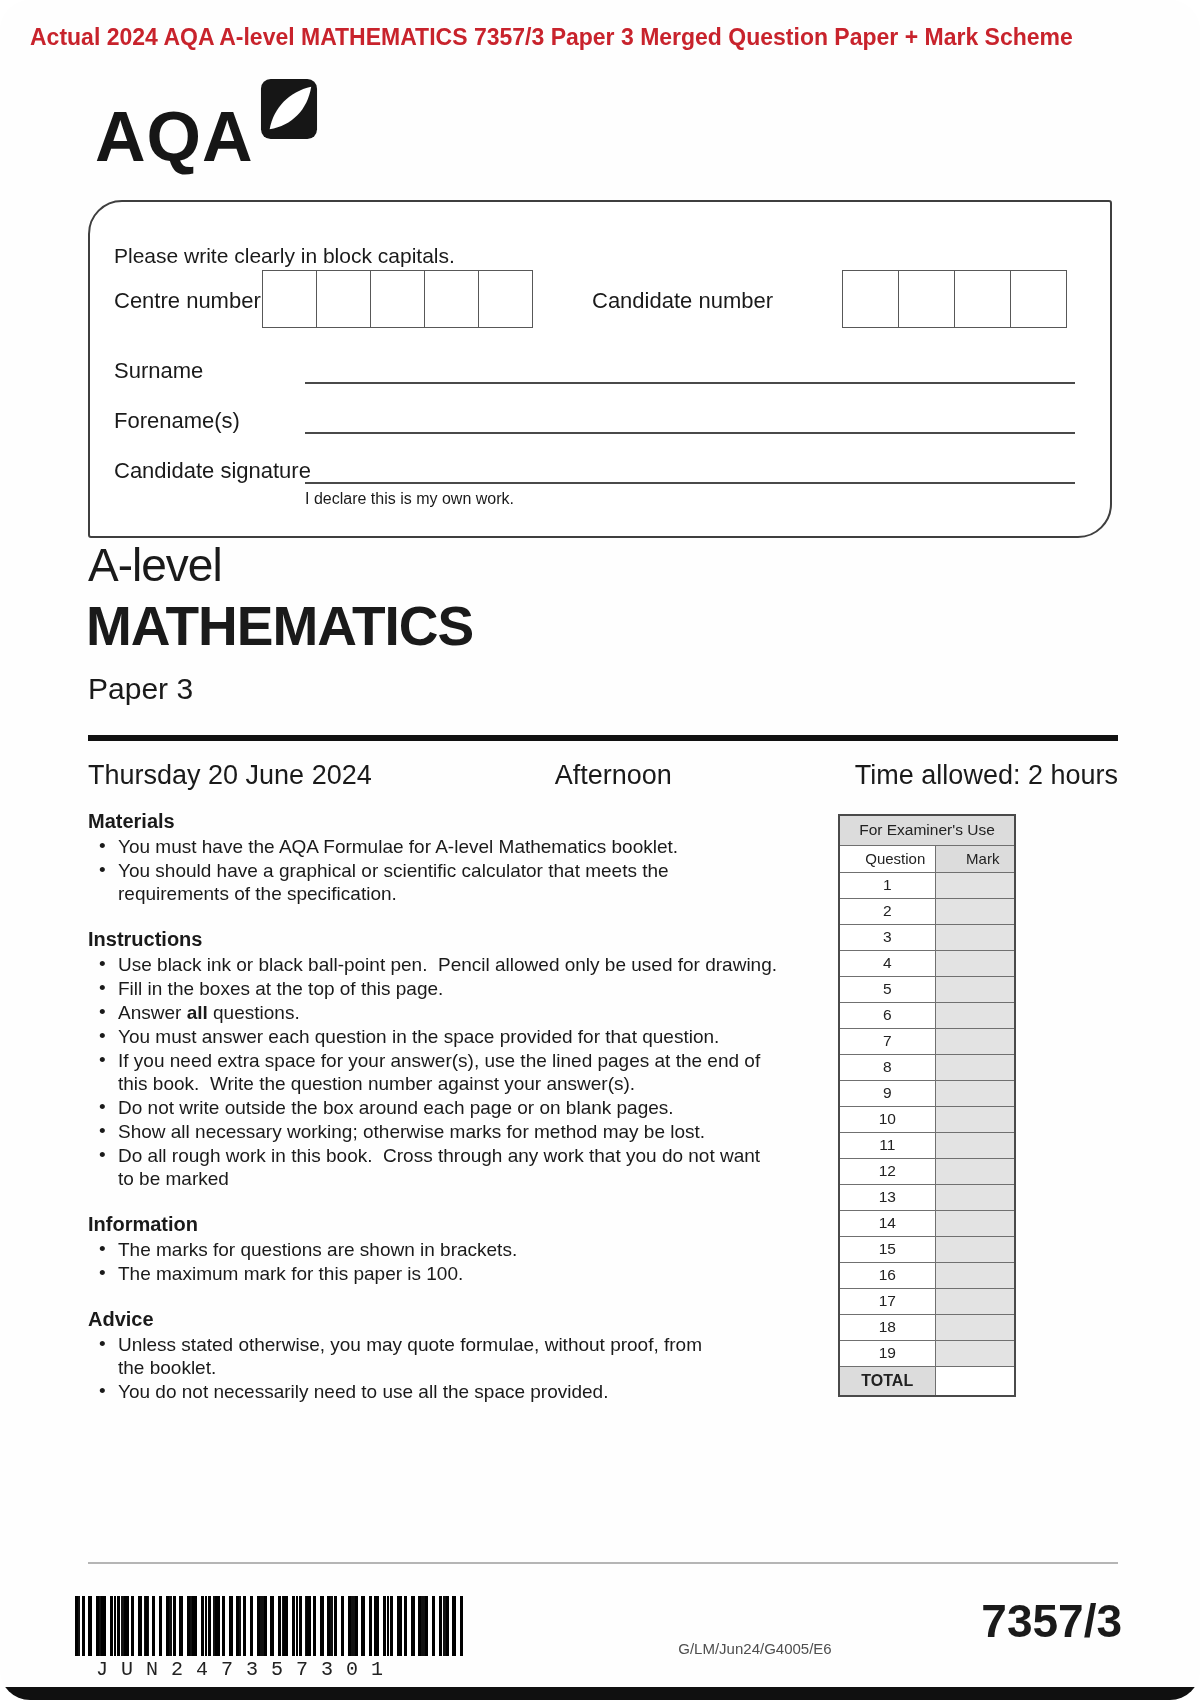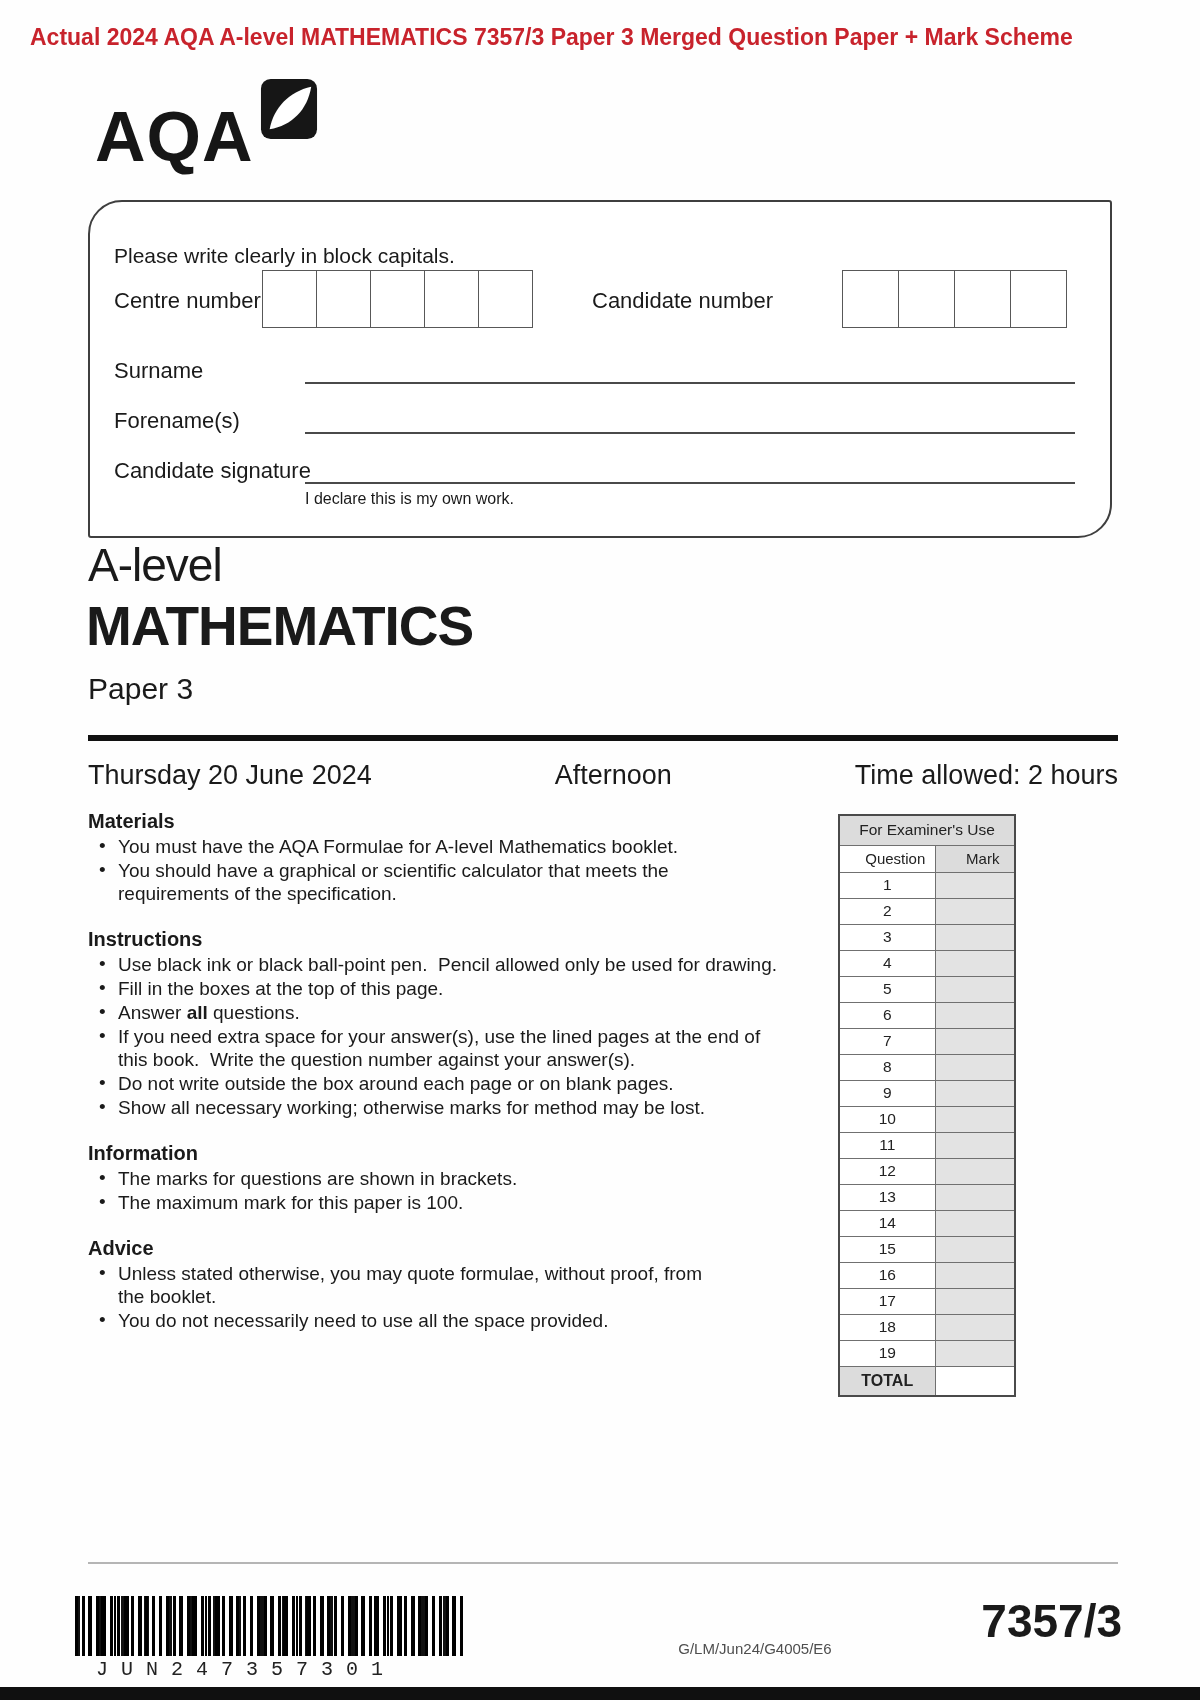--- a/index.html
+++ b/index.html
@@ -4,21 +4,21 @@
 <style>
   :root{
     --accent:#c8232c;
     --table-header-bg:#dcdcdc;
     --mark-cell-bg:#e3e3e3;
     --ink:#1a1a1a;
   }
   *{box-sizing:border-box;margin:0;padding:0;}
   html,body{background:#fff;}
   body{font-family:"Liberation Sans",sans-serif;color:var(--ink);}
-  .page{position:relative;width:1200px;height:1700px;background:#fefefe;overflow:hidden;margin:0 auto;}
+  .page{position:relative;width:1200px;height:1700px;background:#fefefe;overflow:hidden;margin:0 auto;border-radius:30px;}
 
   
   .watermark{position:absolute;left:30px;top:22px;width:1125px;
     font-size:23px;font-weight:700;line-height:1.35;color:var(--accent);}
 
   
   .logo{position:absolute;left:95px;top:78px;display:flex;align-items:flex-start;}
   .logo-text{font-size:70px;font-weight:800;letter-spacing:1px;line-height:1;padding-top:24px;color:#161616;}
   .logo-leaf{margin-left:6px;}
 
@@ -145,24 +145,27 @@
       <ul class="bullets">
         <li><span>You must have the AQA Formulae for A-level Mathematics booklet.</span></li>
         <li><span>You should have a graphical or scientific calculator that meets the
 requirements of the specification.</span></li>
       </ul>
       <div class="sec-heading">Instructions</div>
       <ul class="bullets">
         <li><span>Use black ink or black ball-point pen.  Pencil allowed only be used for drawing.</span></li>
         <li><span>Fill in the boxes at the top of this page.</span></li>
         <li><span>Answer </span><span style="font-weight: 700;">all</span><span> questions.</span></li>
+        <li><span>You must answer each question in the space provided for that question.</span></li>
         <li><span>If you need extra space for your answer(s), use the lined pages at the end of
 this book.  Write the question number against your answer(s).</span></li>
         <li><span>Do not write outside the box around each page or on blank pages.</span></li>
         <li><span>Show all necessary working; otherwise marks for method may be lost.</span></li>
+        <li><span>Do all rough work in this book.  Cross through any work that you do not want
+to be marked</span></li>
       </ul>
       <div class="sec-heading">Information</div>
       <ul class="bullets">
         <li><span>The marks for questions are shown in brackets.</span></li>
         <li><span>The maximum mark for this paper is 100.</span></li>
       </ul>
       <div class="sec-heading">Advice</div>
       <ul class="bullets">
         <li><span>Unless stated otherwise, you may quote formulae, without proof, from
 the booklet.</span></li>

